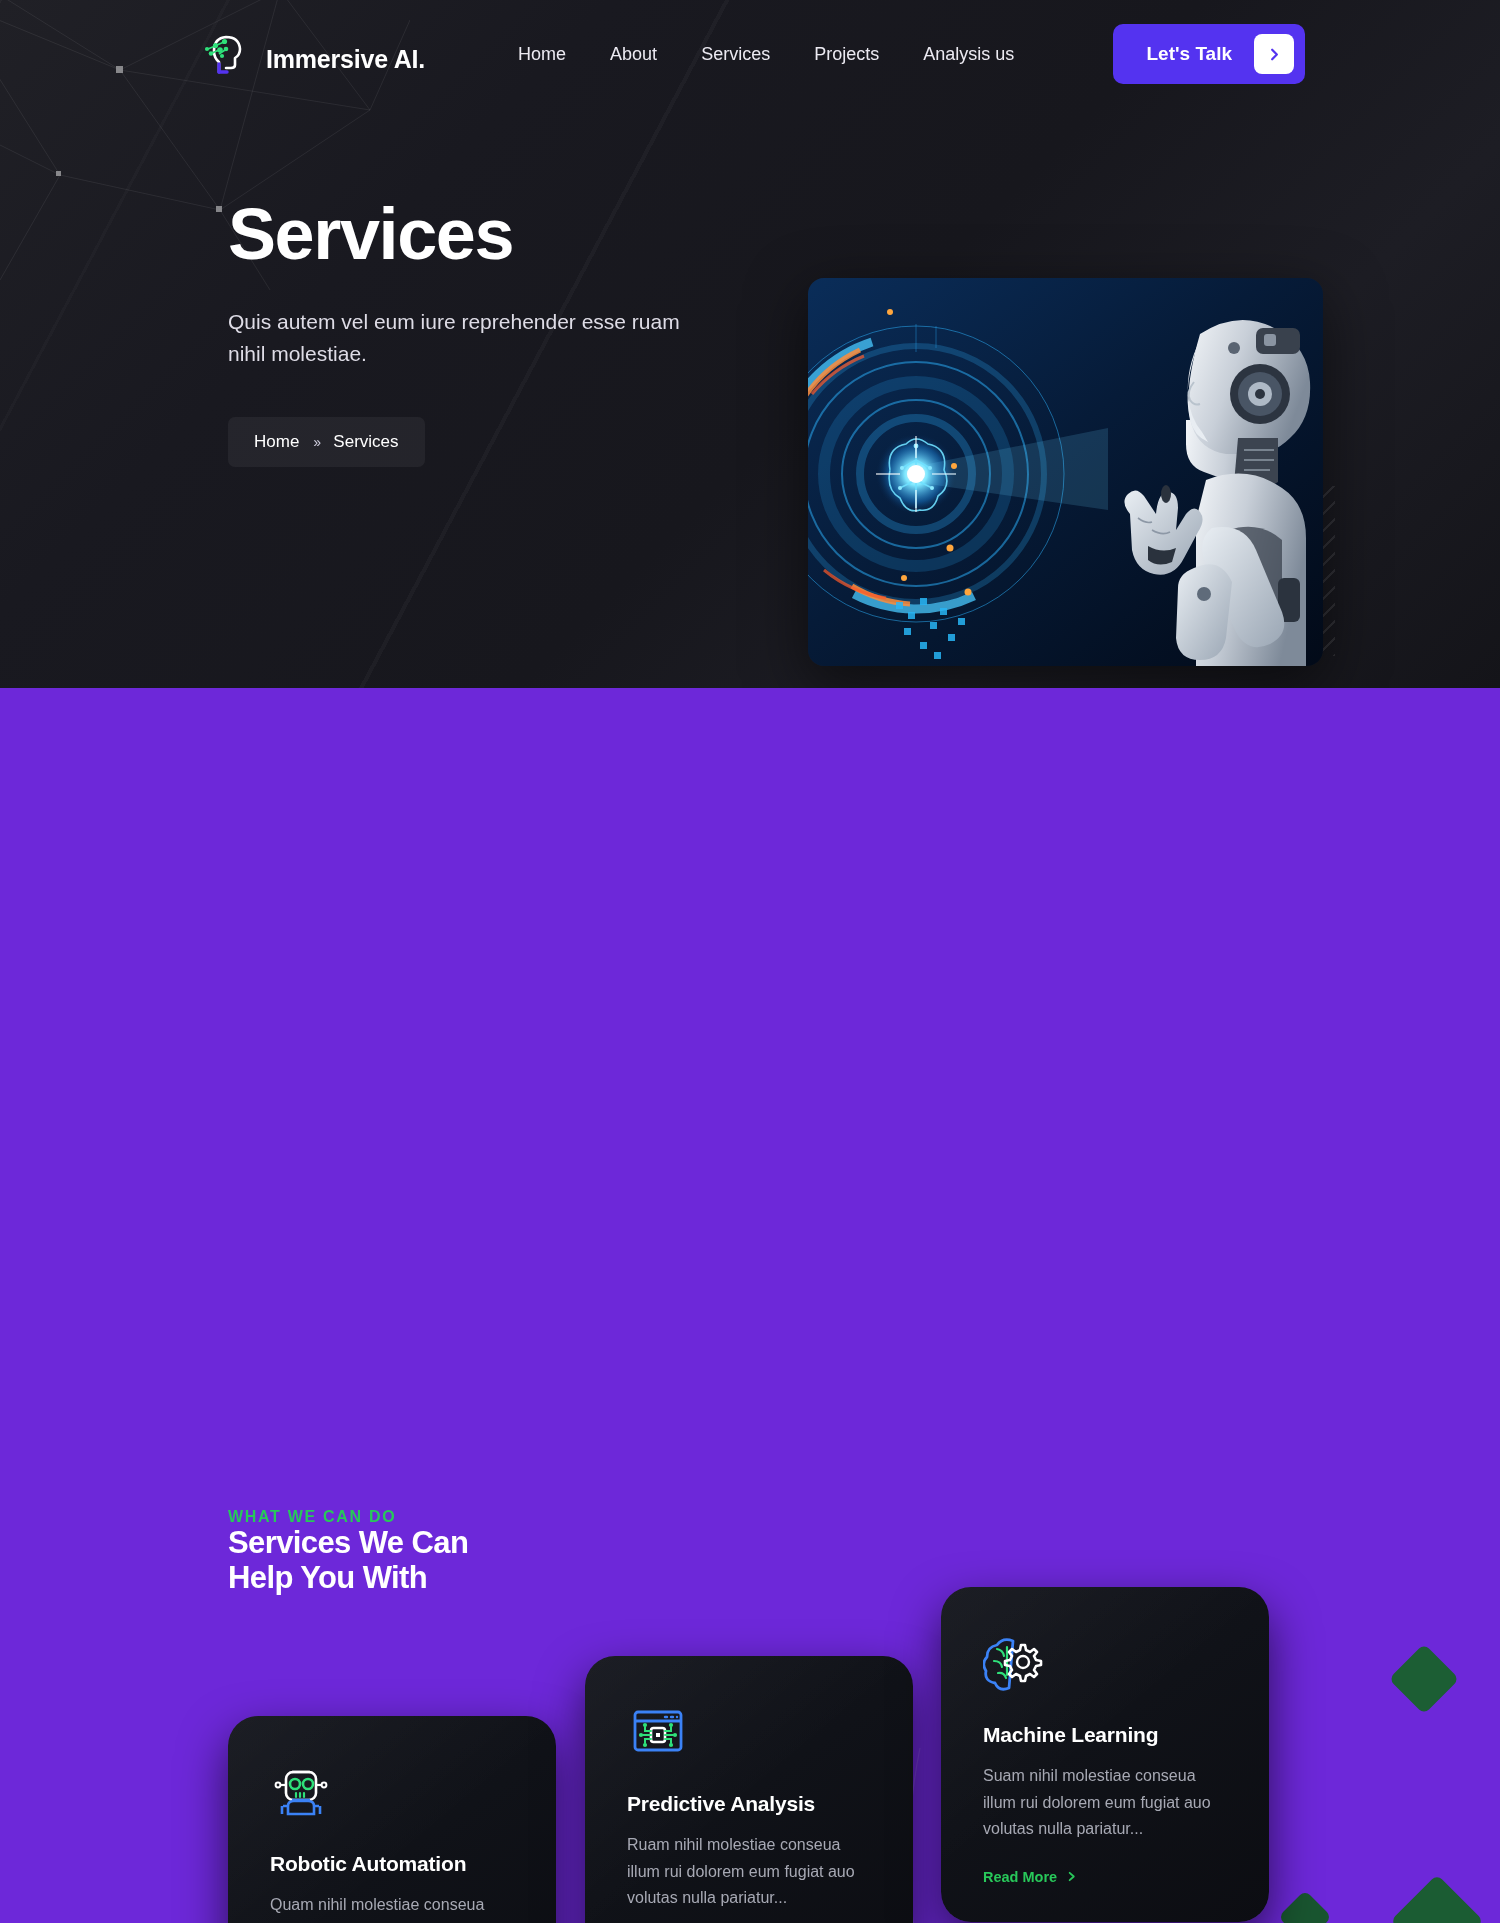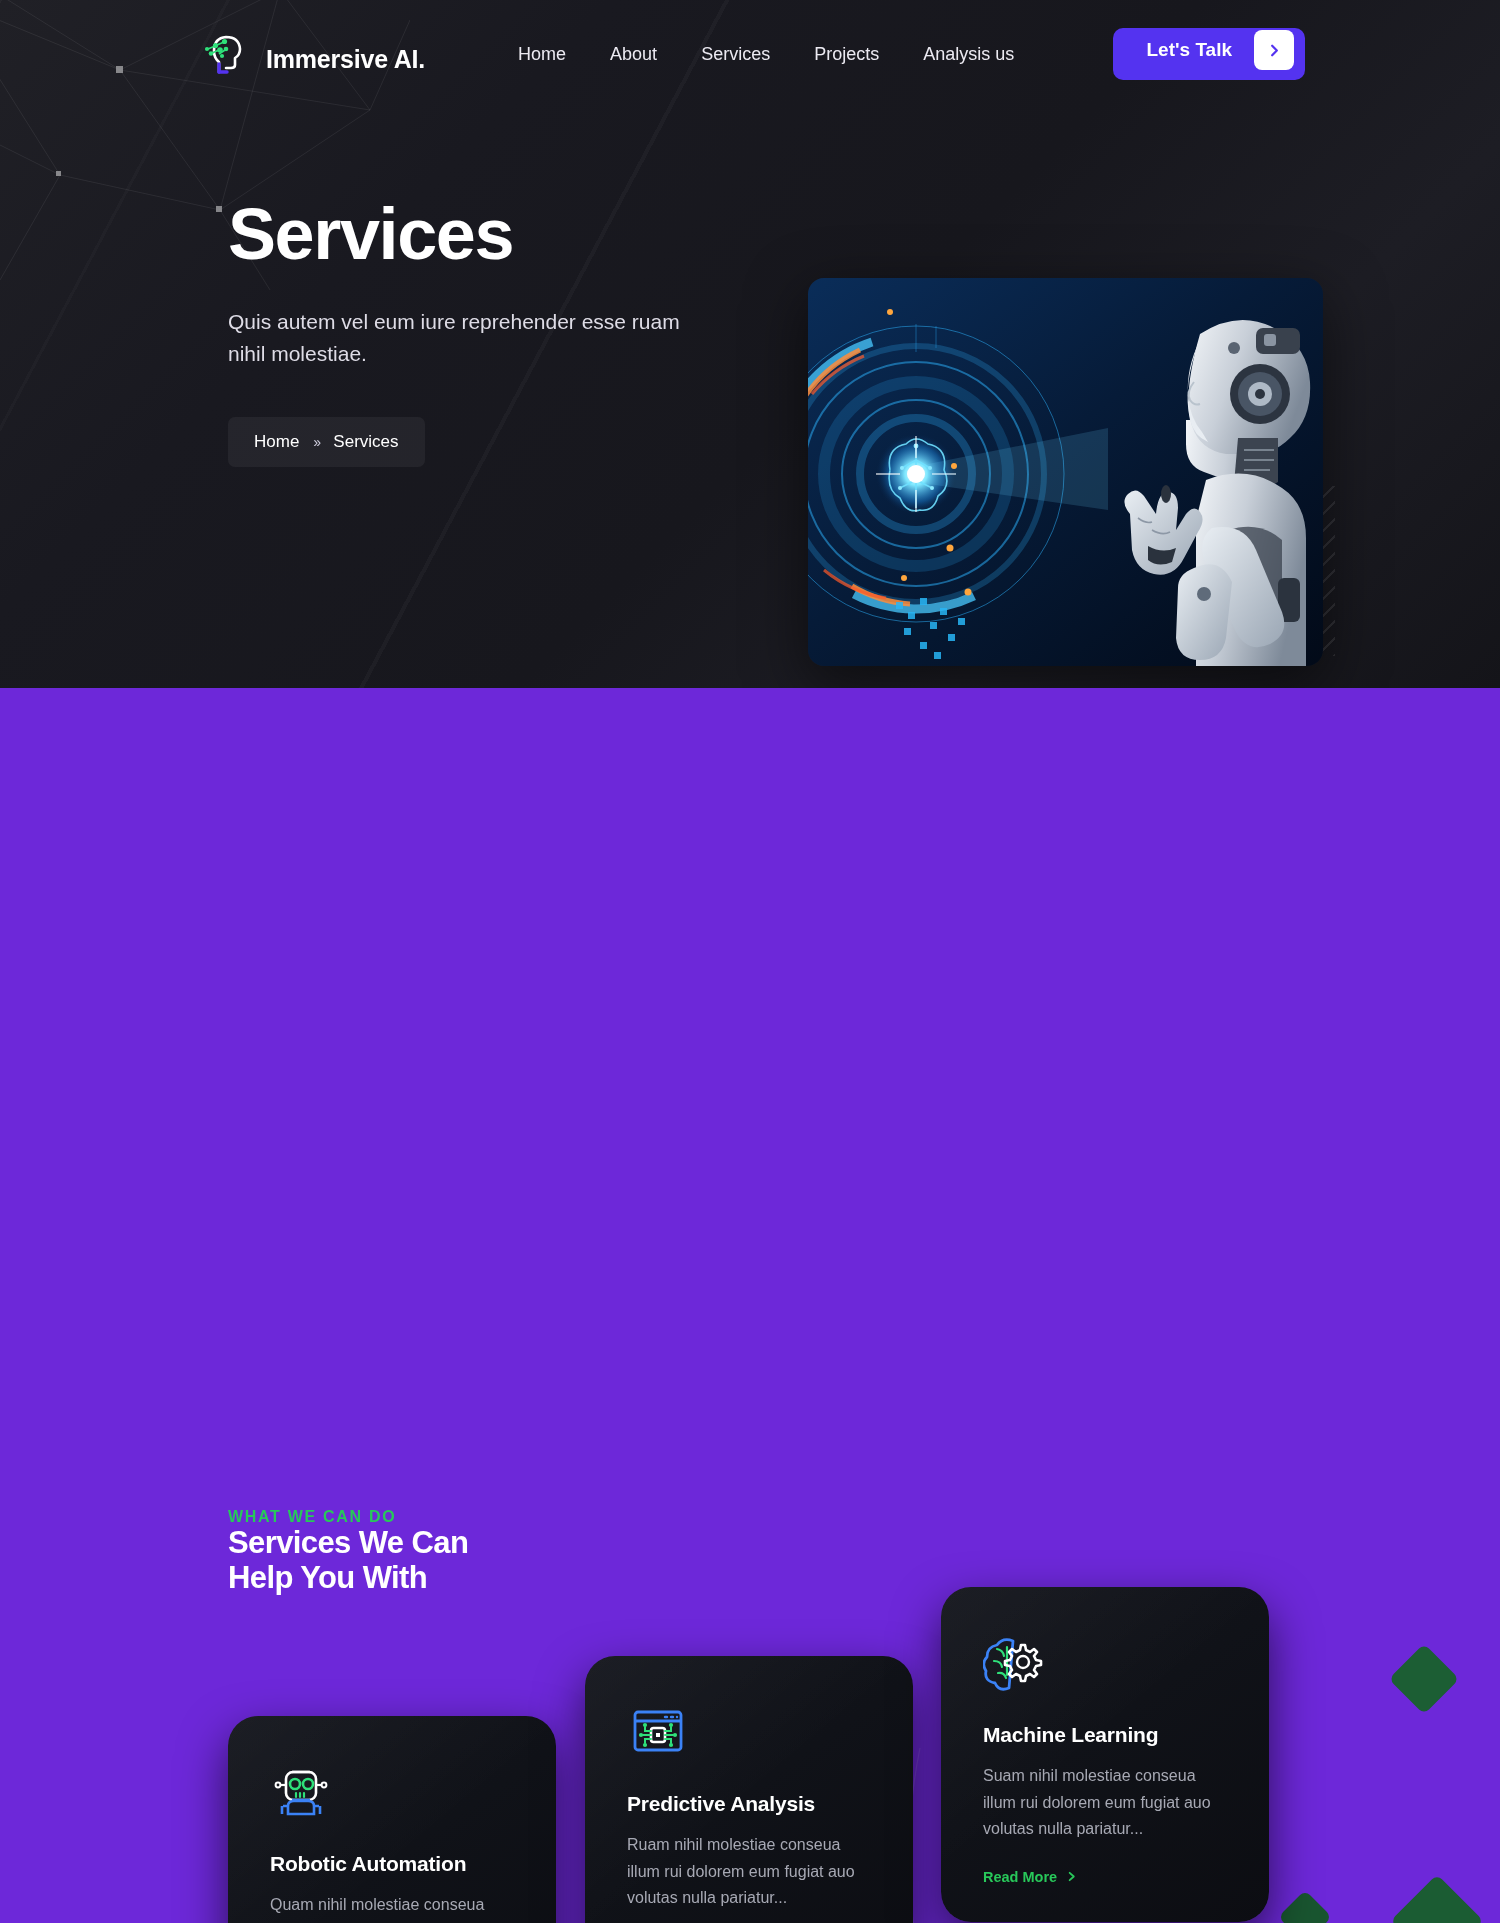--- a/index.html
+++ b/index.html
@@ -43,21 +43,21 @@
   }
   .nav-links { display:flex; align-items:center; gap:44px; margin-left:93px; }
   .nav-link {
     font-size:18px; color:#eceaf2; text-decoration:none; white-space:nowrap;
     cursor:pointer;
   }
   .cta-wrap { margin-left:auto; margin-right:140px; }
   .cta {
     display:flex; align-items:center; gap:22px;
     background:#5433f0; border-radius:10px;
-    padding:2px 11px 10px 34px; cursor:pointer; border:none;
+    padding:10px 11px 10px 34px; cursor:pointer; border:none;
   }
   .cta-label { font-size:19px; font-weight:bold; color:#fff; }
   .cta-arrow {
     width:40px; height:40px; border-radius:8px; background:#fff;
     display:flex; align-items:center; justify-content:center;
   }
 
   
   .hero-body { position:relative; z-index:5; display:flex; padding:0 55px 0 228px; }
   .hero-left { width:560px; padding-top:90px; }

